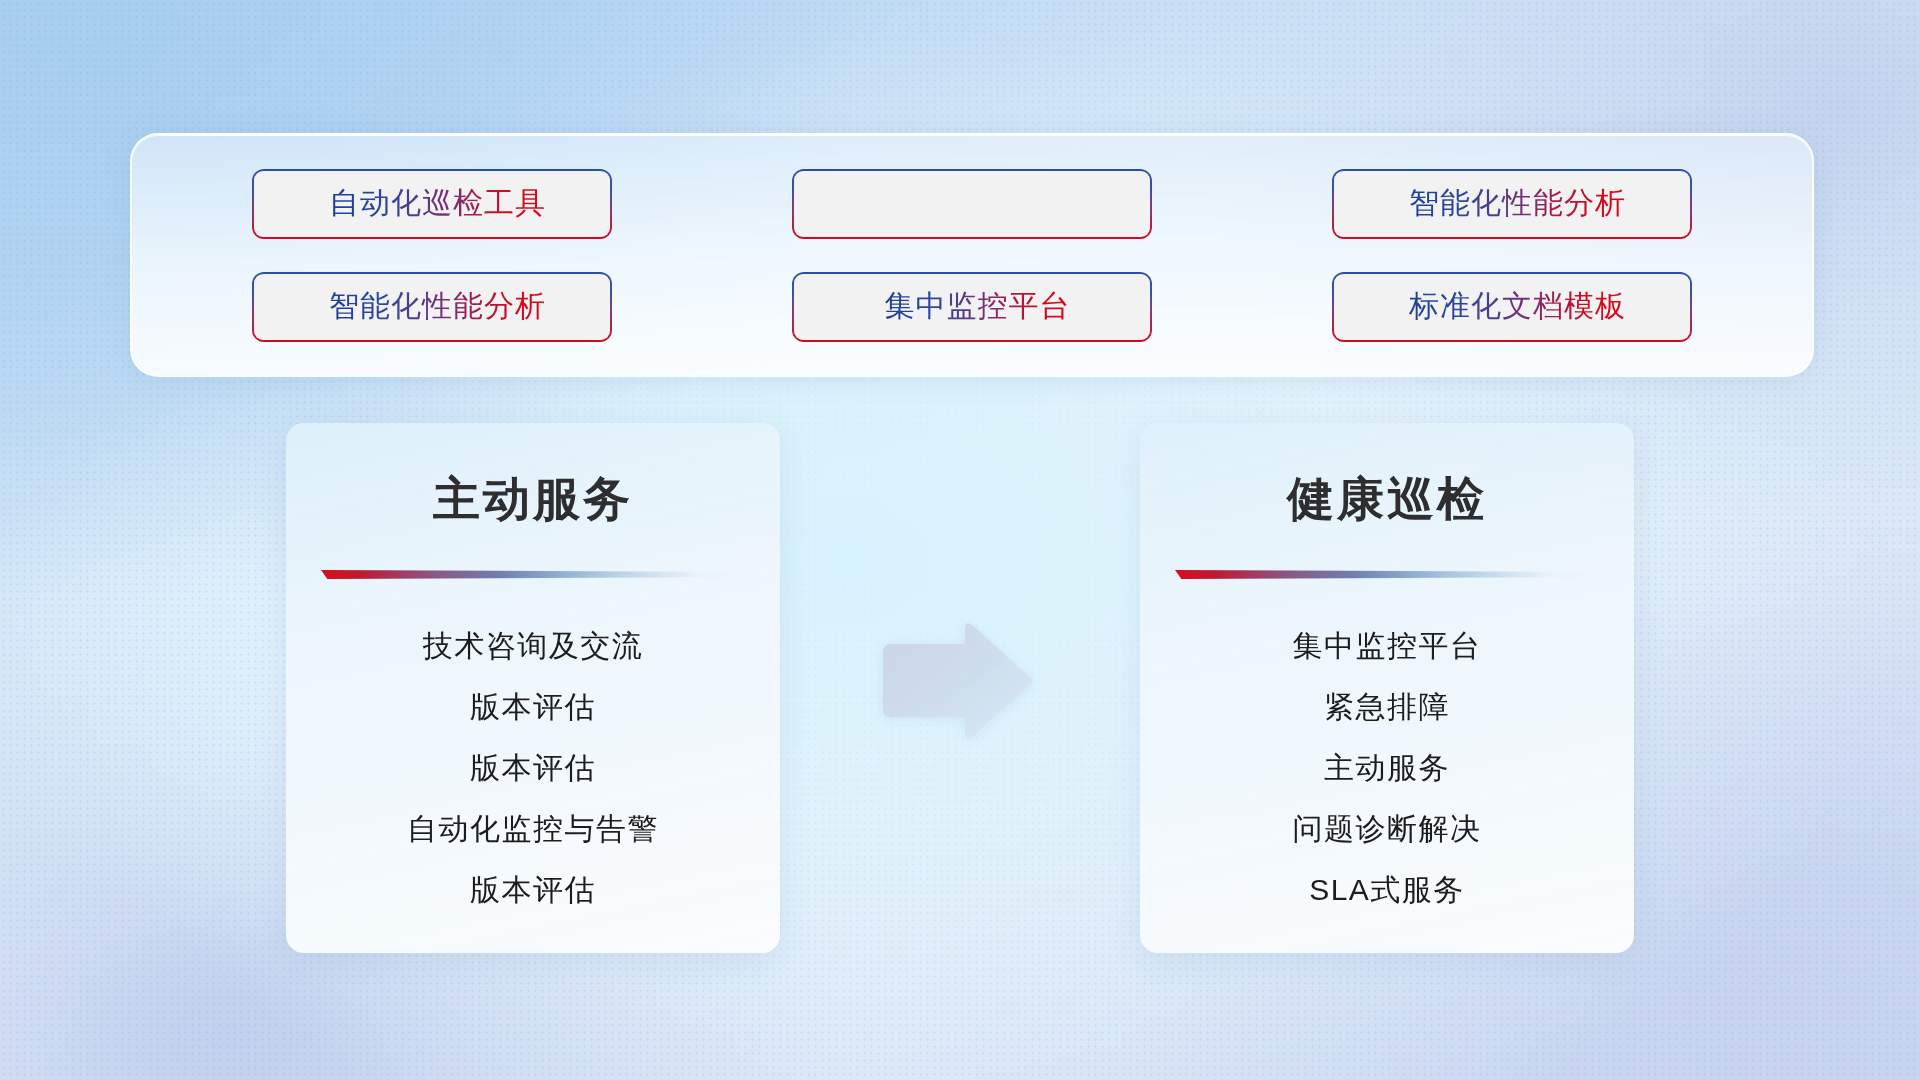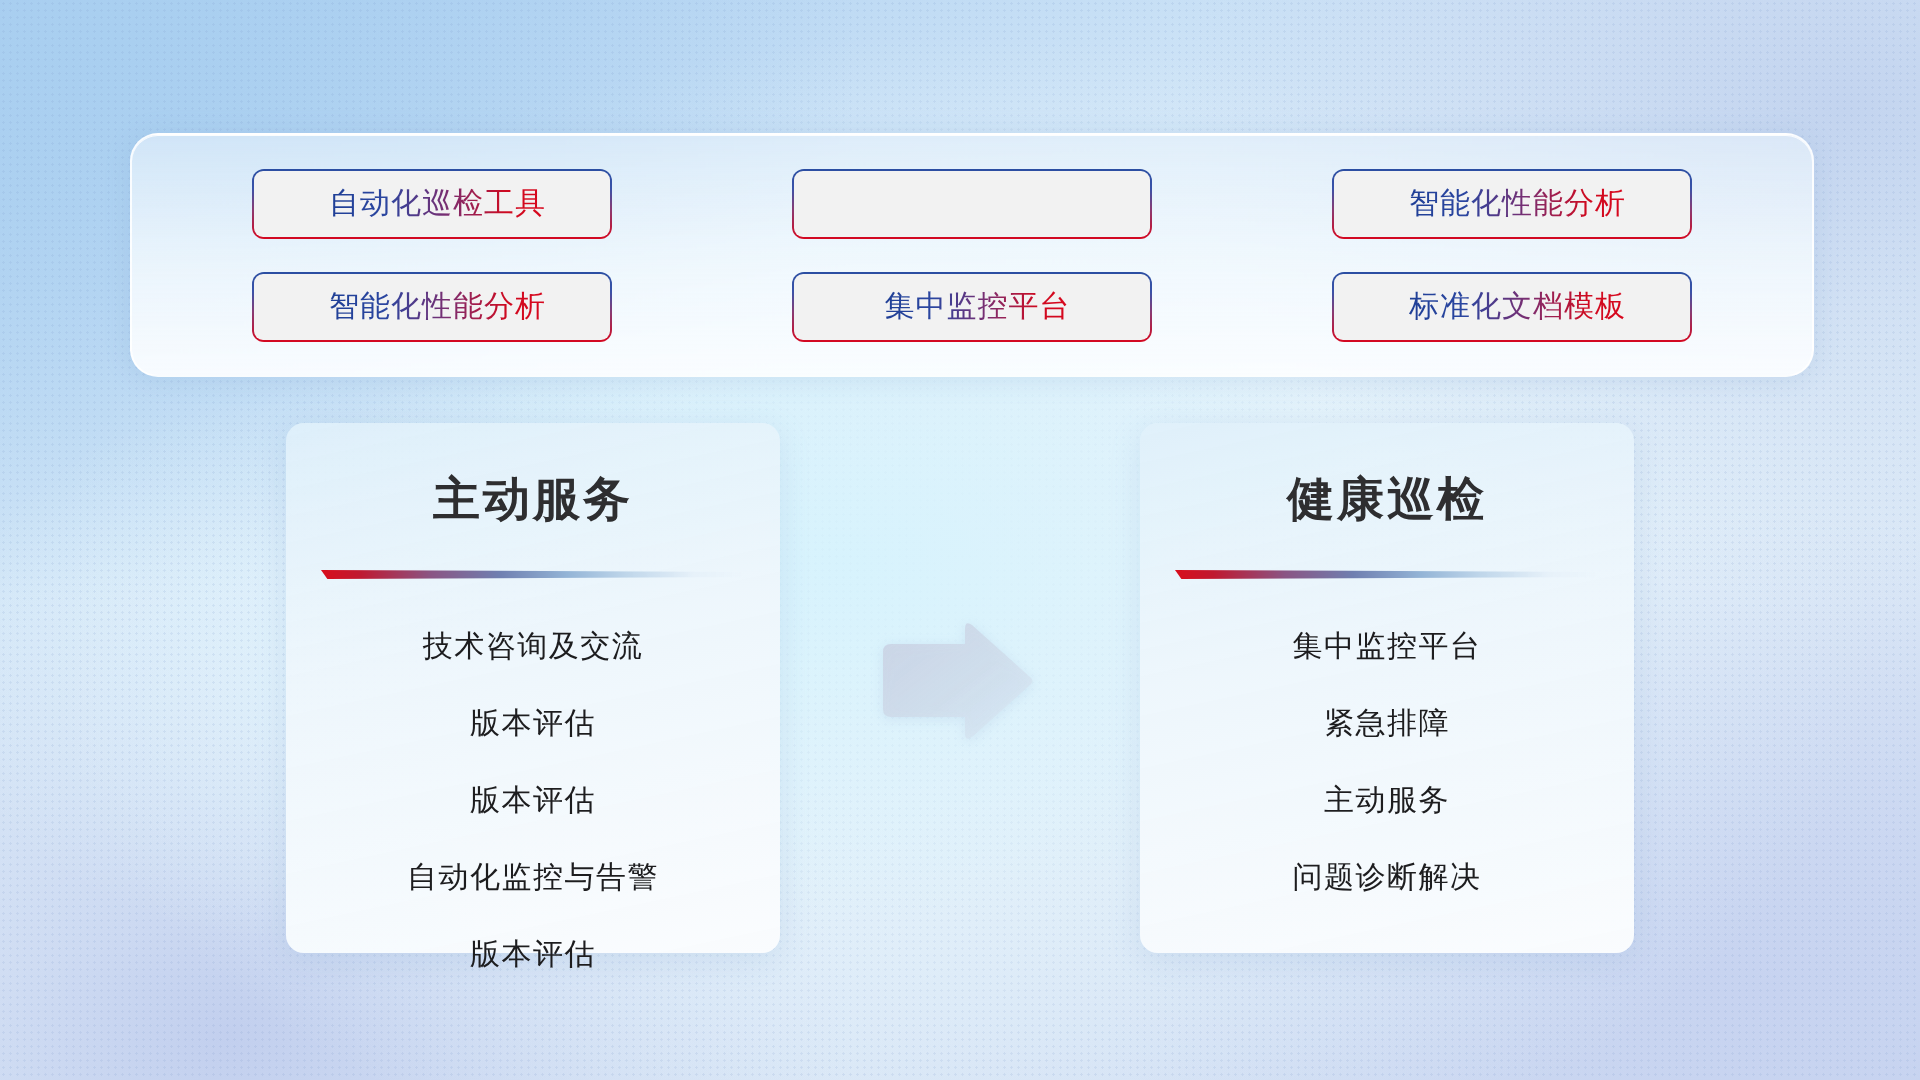--- a/index.html
+++ b/index.html
@@ -102,21 +102,20 @@
   .card-rule{
     margin:22px auto 0;
     width:424px;height:9px;
     background:linear-gradient(90deg,#d80d1c 0%,#c01930 9%,#8a5584 26%,#6f7fb0 42%,#93b4d6 58%,#bfd6ea 72%,rgba(226,238,248,.55) 88%,rgba(255,255,255,0) 100%);
     clip-path:polygon(0 0, 100% 22%, 100% 78%, 1.5% 100%);
   }
   .card-list{
     margin-top:36px;
     display:flex;flex-direction:column;
     align-items:center;
-    gap:16px;
   }
   .card-item{
     font-size:30px;color:#1d1d1f;letter-spacing:1.5px;
     line-height:1.1;
     padding:14px 0;
   }
 
   
   .arrow{
     position:absolute;left:875px;top:618px;
@@ -190,14 +189,15 @@
 </svg>
 
 <section class="card card-right">
   <h2 class="card-title">健康巡检</h2>
   <div class="card-rule"></div>
   <div class="card-list">
     <div class="card-item">集中监控平台</div>
     <div class="card-item">紧急排障</div>
     <div class="card-item">主动服务</div>
     <div class="card-item">问题诊断解决</div>
+    <div class="card-item">SLA式服务</div>
   </div>
 </section>
 
 </body></html>

